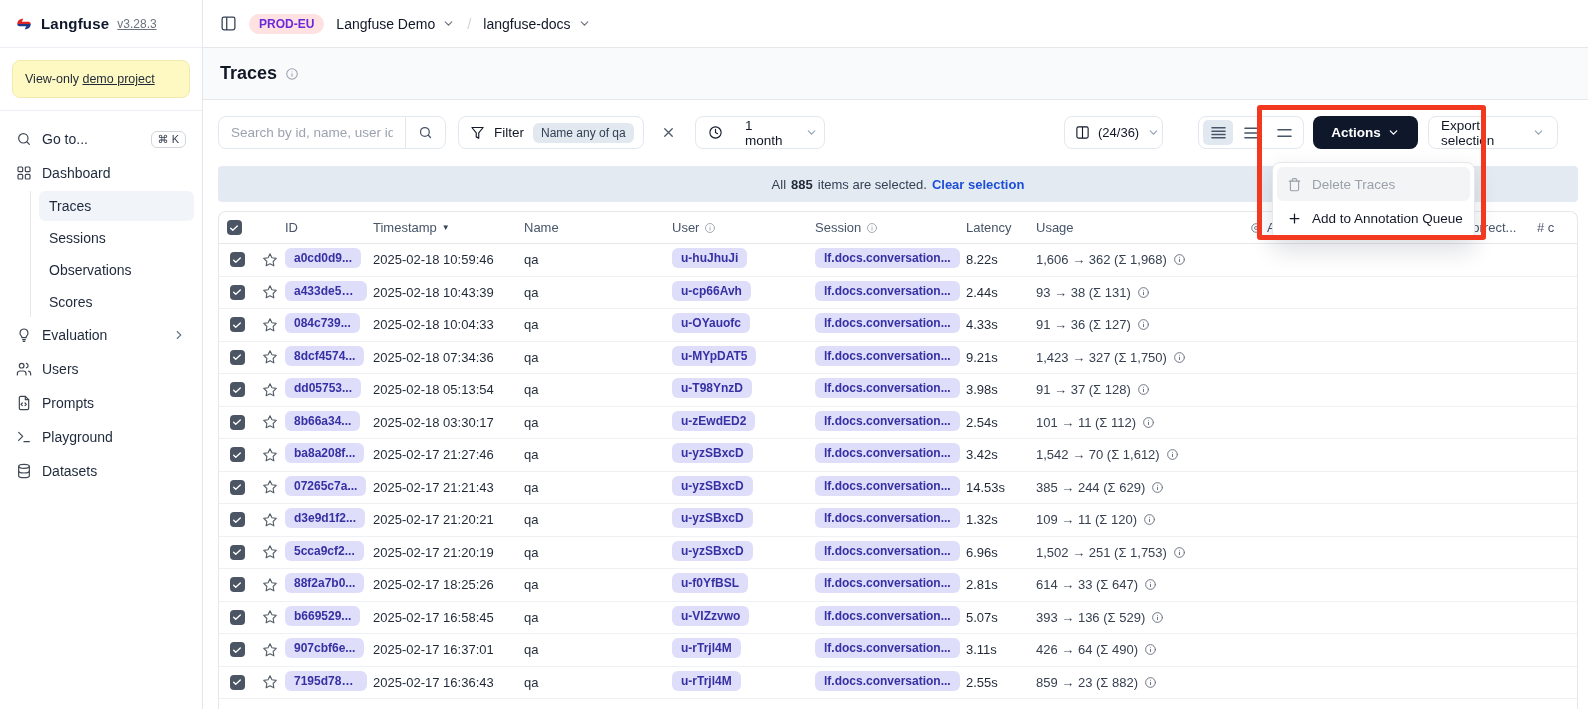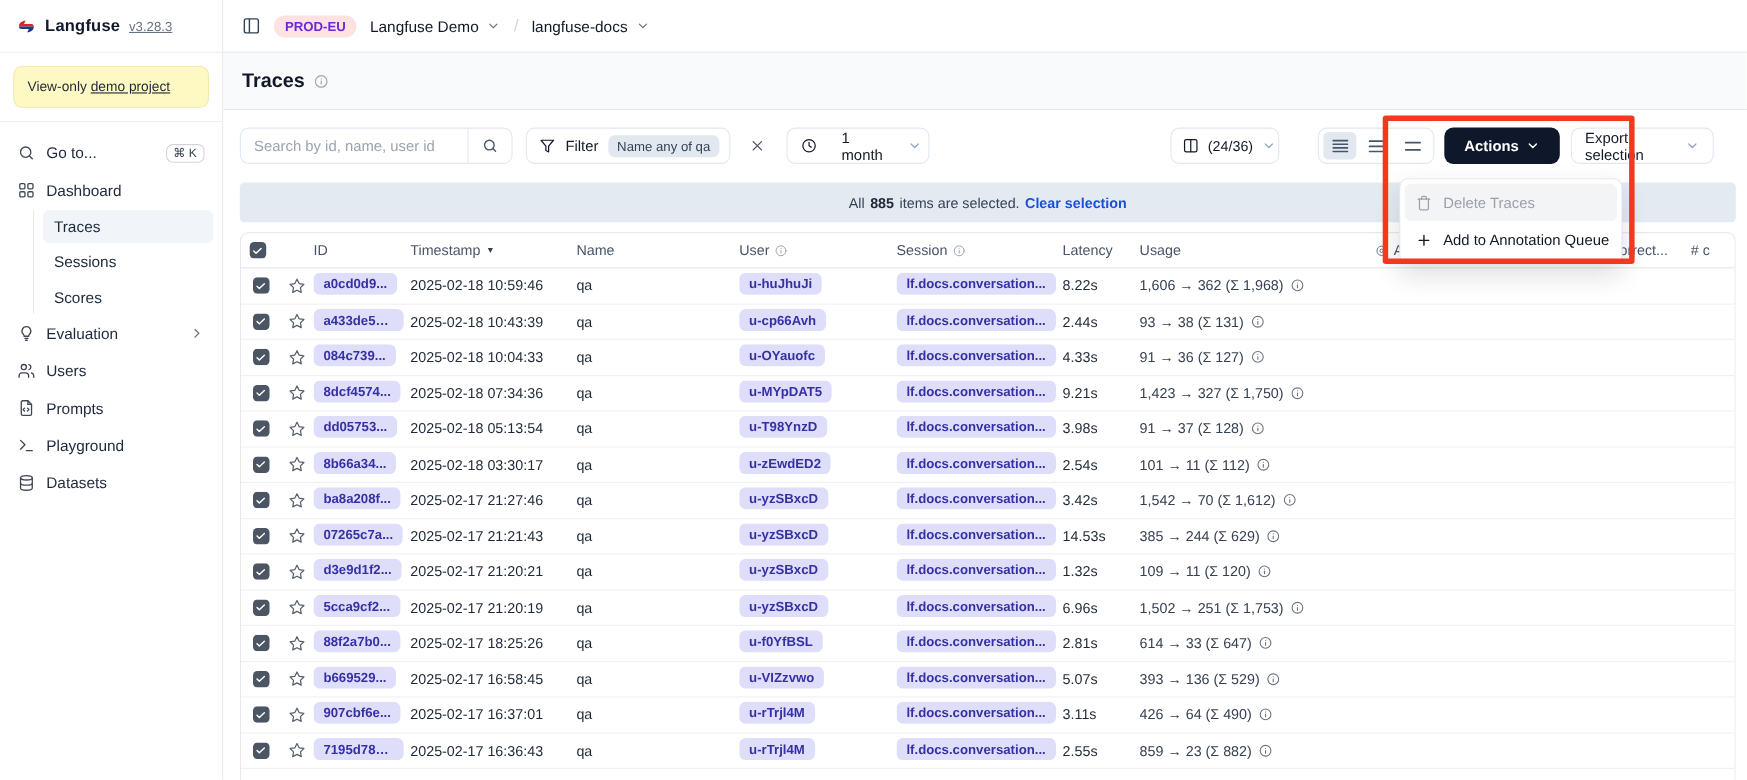--- a/index.html
+++ b/index.html
@@ -52,21 +52,21 @@
               display: flex; align-items: center; gap: 8px; padding: 0 17px; }
   .page-title { font-size: 18px; font-weight: 700; color: #111827; }
   .muted-icon { color: #9ca3af; }
 
   
   .content { position: absolute; left: 203px; right: 0; top: 100px; bottom: 0;
              background: #fff; padding: 16px 10px 0 15px; }
 
   .toolbar { display: flex; align-items: stretch; height: 33px; }
   .bordered { border: 1px solid #e2e8f0; border-radius: 8px; background: #fff; }
-  .search-group { width: 248px; display: flex; align-items: center; }
+  .search-group { width: 228px; display: flex; align-items: center; }
   .search-input { flex: 1; border: 0; outline: none; padding: 0 12px; font-size: 13.5px;
                   font-family: inherit; color: #111827; background: transparent; min-width: 0; }
   .search-input::placeholder { color: #9ca3af; }
   .search-btn { width: 40px; align-self: stretch; display: flex; align-items: center;
                 justify-content: center; border-left: 1px solid #e2e8f0; color: #475569; cursor: pointer; }
   .filter-btn { margin-left: 12px; width: 186px; display: flex; align-items: center; gap: 9px;
                 padding: 0 11px; font-size: 13.5px; font-weight: 500; color: #111827; cursor: pointer; }
   .filter-badge { background: #e2e8f0; border-radius: 6px; padding: 3px 8px;
                   font-size: 12px; font-weight: 400; color: #334155; white-space: nowrap; }
   .x-btn { margin-left: 12px; width: 24px; display: flex; align-items: center;
@@ -179,20 +179,23 @@
 
 
     <div class="sub-wrap">
       <div class="sub-item active">
           <span>Traces</span>
         </div>
       <div class="sub-item">
           <span>Sessions</span>
         </div>
       <div class="sub-item">
+          <span>Observations</span>
+        </div>
+      <div class="sub-item">
           <span>Scores</span>
         </div>
     </div>
 
     <div class="nav-item">
       <span class="ni-icon">
         <svg width="16" height="16" viewBox="0 0 24 24" fill="none" stroke="currentColor" stroke-width="1.8" stroke-linecap="round">
             <path d="M12 3a6 6 0 0 0-4.2 10.3c.7.7 1.2 1.6 1.2 2.7h6c0-1.1.5-2 1.2-2.7A6 6 0 0 0 12 3z"></path>
             <path d="M10 19h4M10.8 21.5h2.4"></path>
           </svg>

